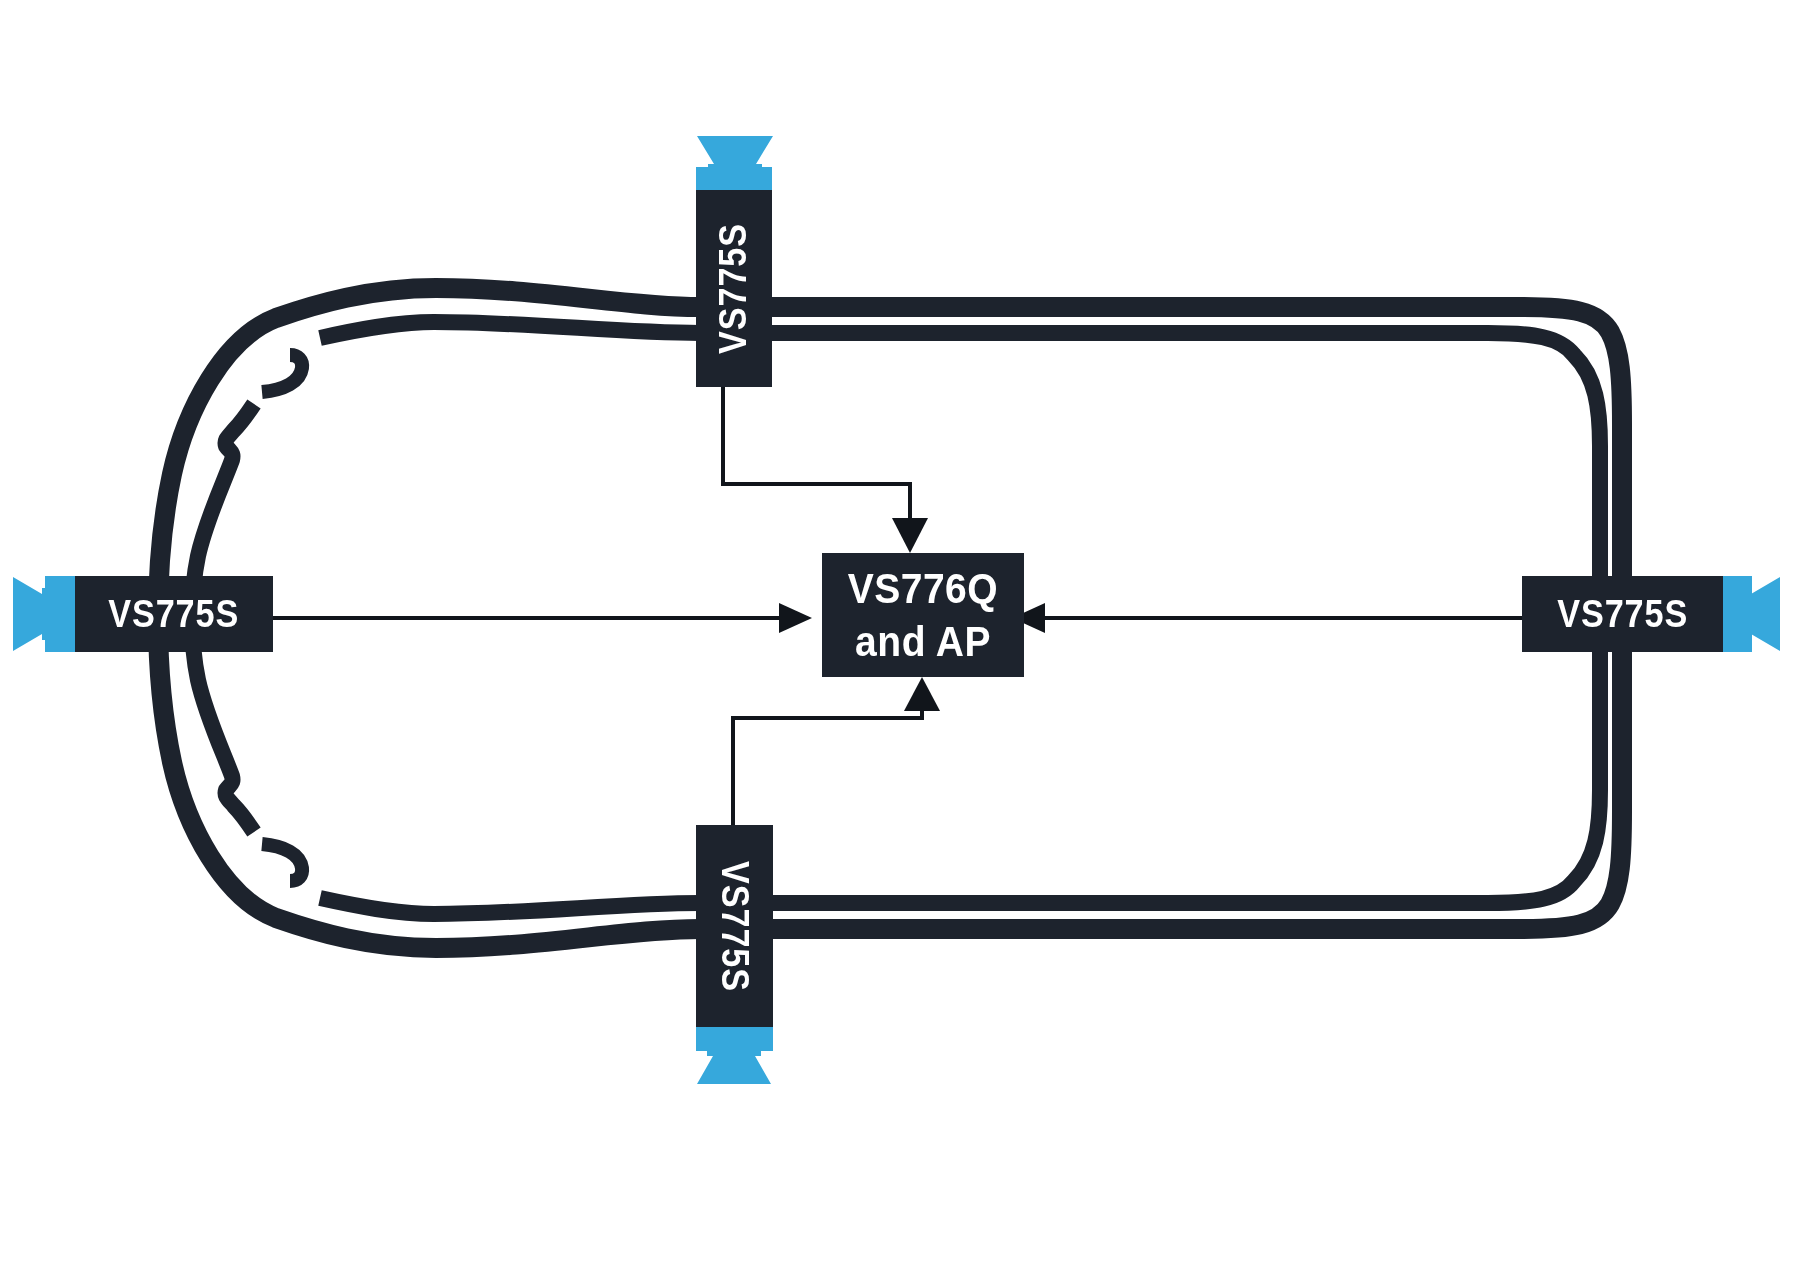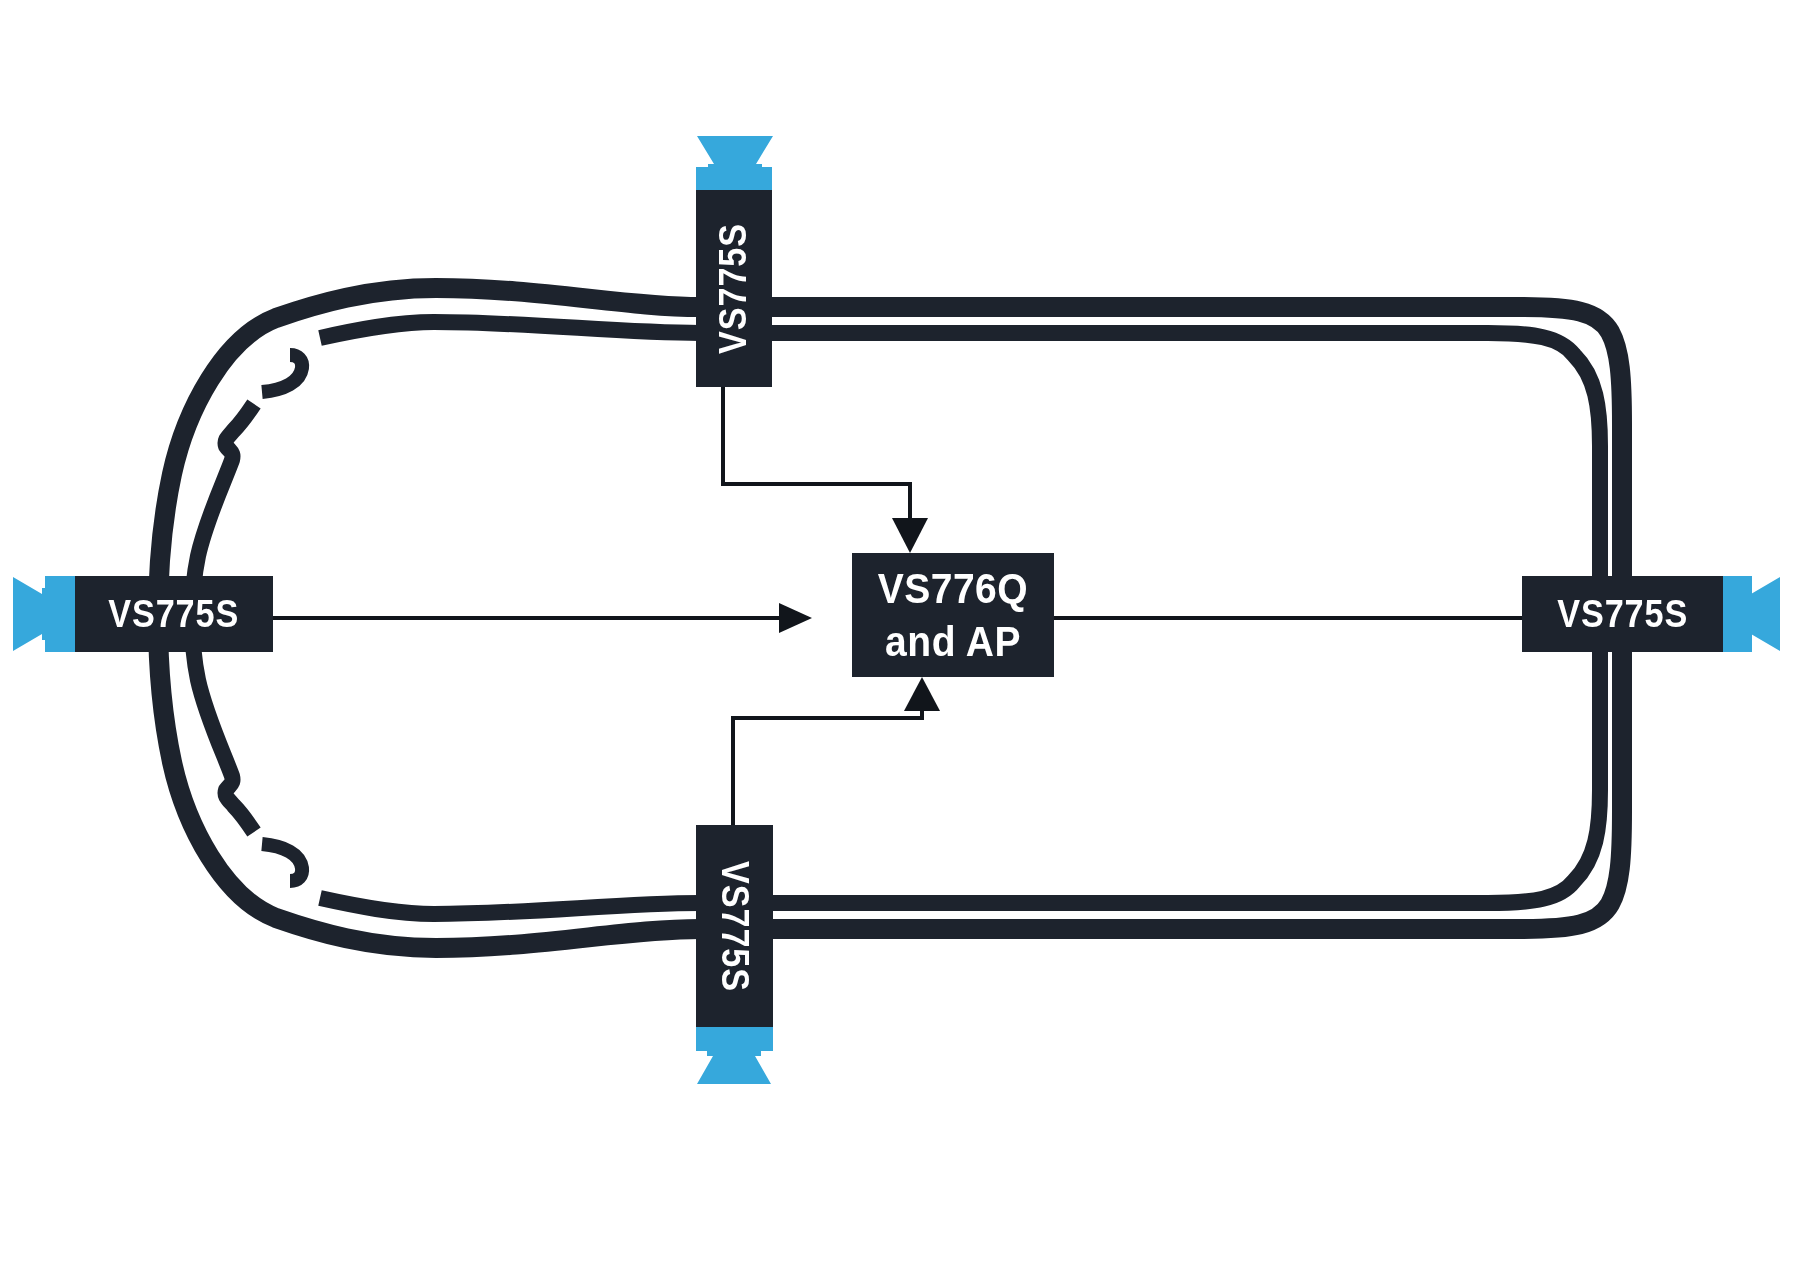--- a/index.html
+++ b/index.html
@@ -25,21 +25,21 @@
     display:flex; flex-direction:column; align-items:center; justify-content:center;
     font-size:42px; line-height:53px; font-weight:600; letter-spacing:.5px;
   }
   .processor .pline { transform:scaleX(.93); white-space:nowrap; }
 
   
   .module.front  { left:75px;   top:576px; width:198px; height:76px; }
   .module.rear   { left:1522px; top:576px; width:201px; height:76px; }
   .module.side-top    { left:696px; top:190px;  width:76px; height:197px; }
   .module.side-bottom { left:696px; top:825px;  width:77px; height:202px; }
-  .processor.center   { left:852px; top:553px;  width:202px; height:124px; }
+  .processor.center   { left:822px; top:553px;  width:202px; height:124px; }
 </style>
 </head>
 <body>
 
 <div class="stage">
 
   <svg class="layer" viewBox="0 0 1800 1285">
 
     <g fill="none" stroke="#1d232d" stroke-linecap="butt">
 

